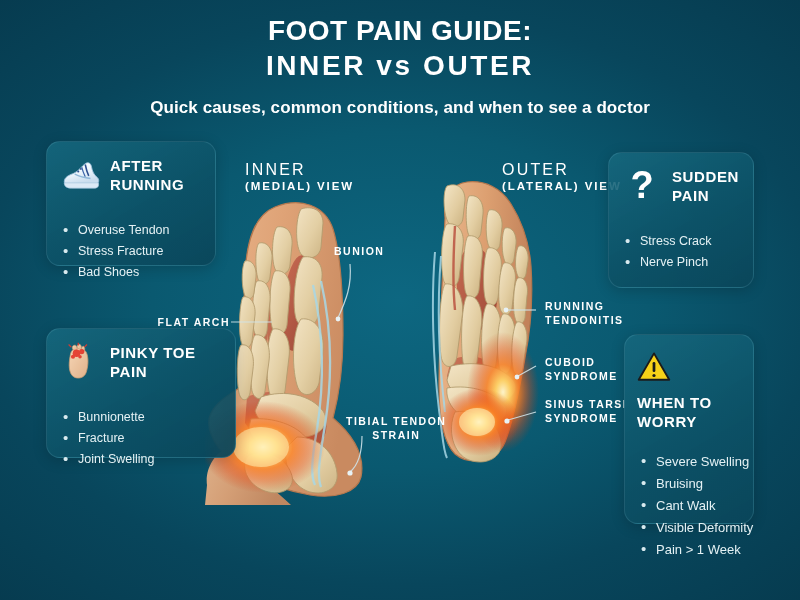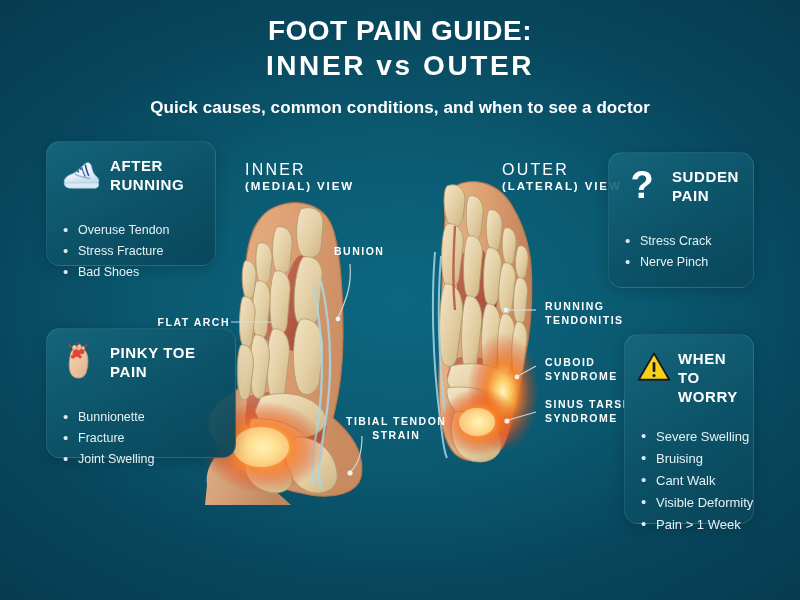--- a/index.html
+++ b/index.html
@@ -375,21 +375,21 @@
         <div>PAIN</div>
       </div>
     </div>
     <ul>
       <li>Stress Crack</li>
       <li>Nerve Pinch</li>
     </ul>
   </div>
 
   <div class="card wide" style="left:624px; top:334px; width:130px; height:190px;">
-    <div class="card-head" style="gap:7px;">
+    <div class="card-head" style="gap:7px;flex-direction:column;">
       <svg class="card-ico" style="width:34px;height:34px;flex:0 0 34px;margin-top:3px;" viewBox="0 0 40 40">
         <path d="M20 4 L38 35 L2 35 Z" fill="#f7d118" stroke="#1b1b1b" stroke-width="2.2" stroke-linejoin="round"></path>
         <rect x="18.4" y="14" width="3.2" height="12" rx="1.5" fill="#1b1b1b"></rect>
         <circle cx="20" cy="30" r="1.9" fill="#1b1b1b"></circle>
       </svg>
       <div class="card-title">
         <div>WHEN TO</div>
         <div>WORRY</div>
       </div>
     </div>

